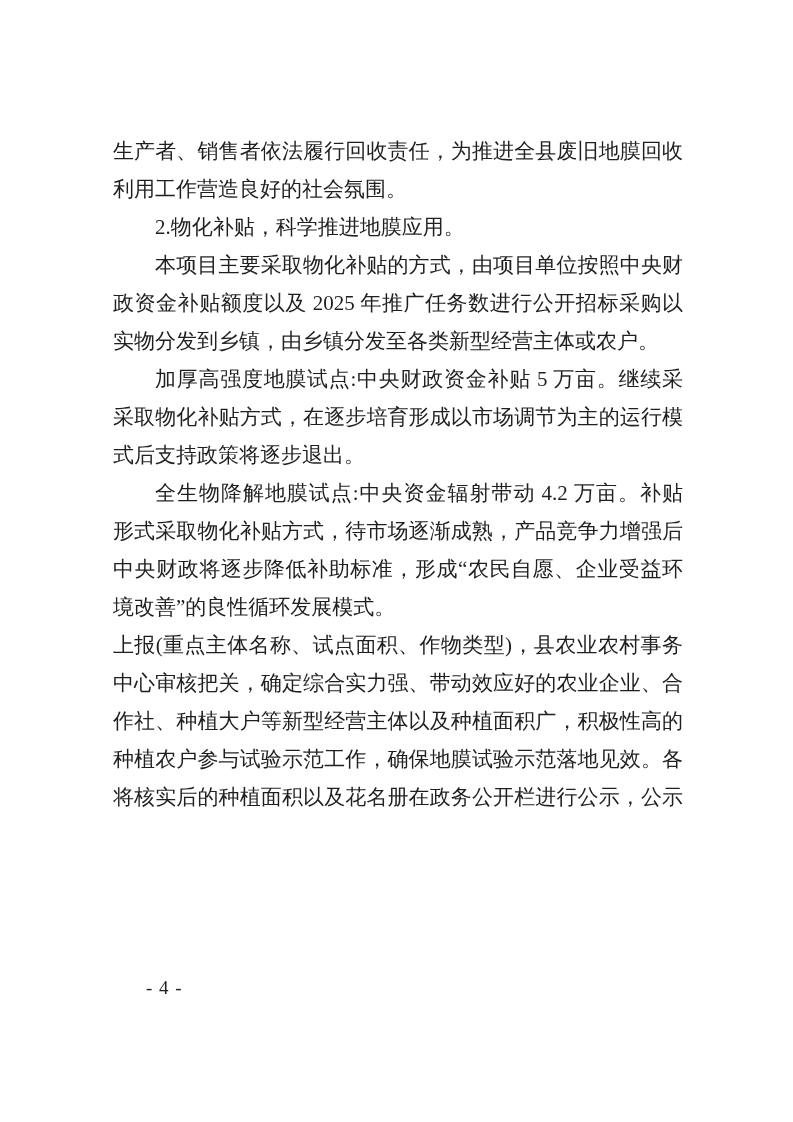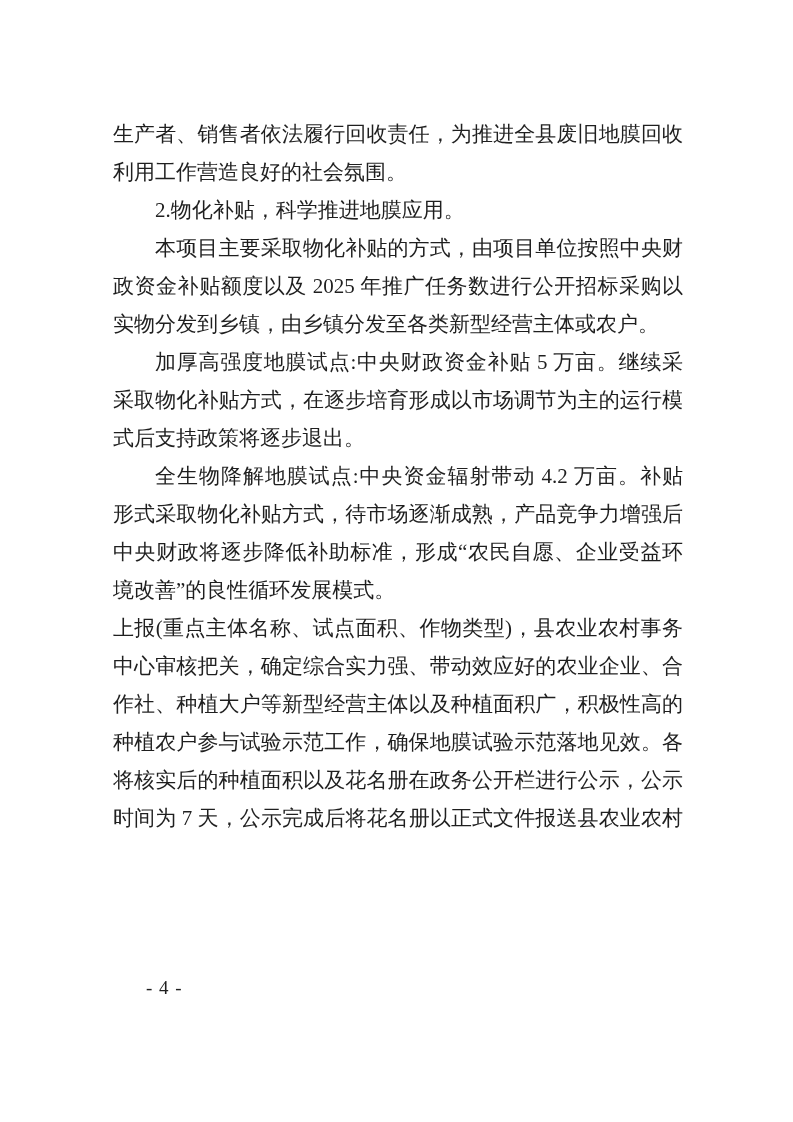--- a/index.html
+++ b/index.html
@@ -12,21 +12,21 @@
     width: 793px;
     height: 1122px;
     background: #ffffff;
     overflow: hidden;
     font-family: "Liberation Serif", "DejaVu Serif", serif;
     color: #1f1f1f;
   }
   .doc-body {
     position: absolute;
     left: 113px;
-    top: 115px;
+    top: 132px;
     width: 570px;
   }
   .line {
     height: 38px;
     line-height: 38px;
     font-size: 21px;
     text-align: justify;
     text-align-last: justify;
     overflow: hidden;
     white-space: normal;
@@ -66,16 +66,15 @@
       <div class="line end">式后支持政策将逐步退出。</div>
       <div class="line indent">全生物降解地膜试点:中央资金辐射带动 4.2 万亩。补贴</div>
       <div class="line">形式采取物化补贴方式，待市场逐渐成熟，产品竞争力增强后</div>
       <div class="line">中央财政将逐步降低补助标准，形成“农民自愿、企业受益环</div>
       <div class="line end">境改善”的良性循环发展模式。</div>
       <div class="line">上报(重点主体名称、试点面积、作物类型)，县农业农村事务</div>
       <div class="line">中心审核把关，确定综合实力强、带动效应好的农业企业、合</div>
       <div class="line">作社、种植大户等新型经营主体以及种植面积广，积极性高的</div>
       <div class="line">种植农户参与试验示范工作，确保地膜试验示范落地见效。各</div>
       <div class="line">将核实后的种植面积以及花名册在政务公开栏进行公示，公示</div>
-      <div class="line">时间为 7 天，公示完成后将花名册以正式文件报送县农业农村</div>
     </div>
   <div class="page-number">- 4 -</div>
 </div>
 
 </body></html>

